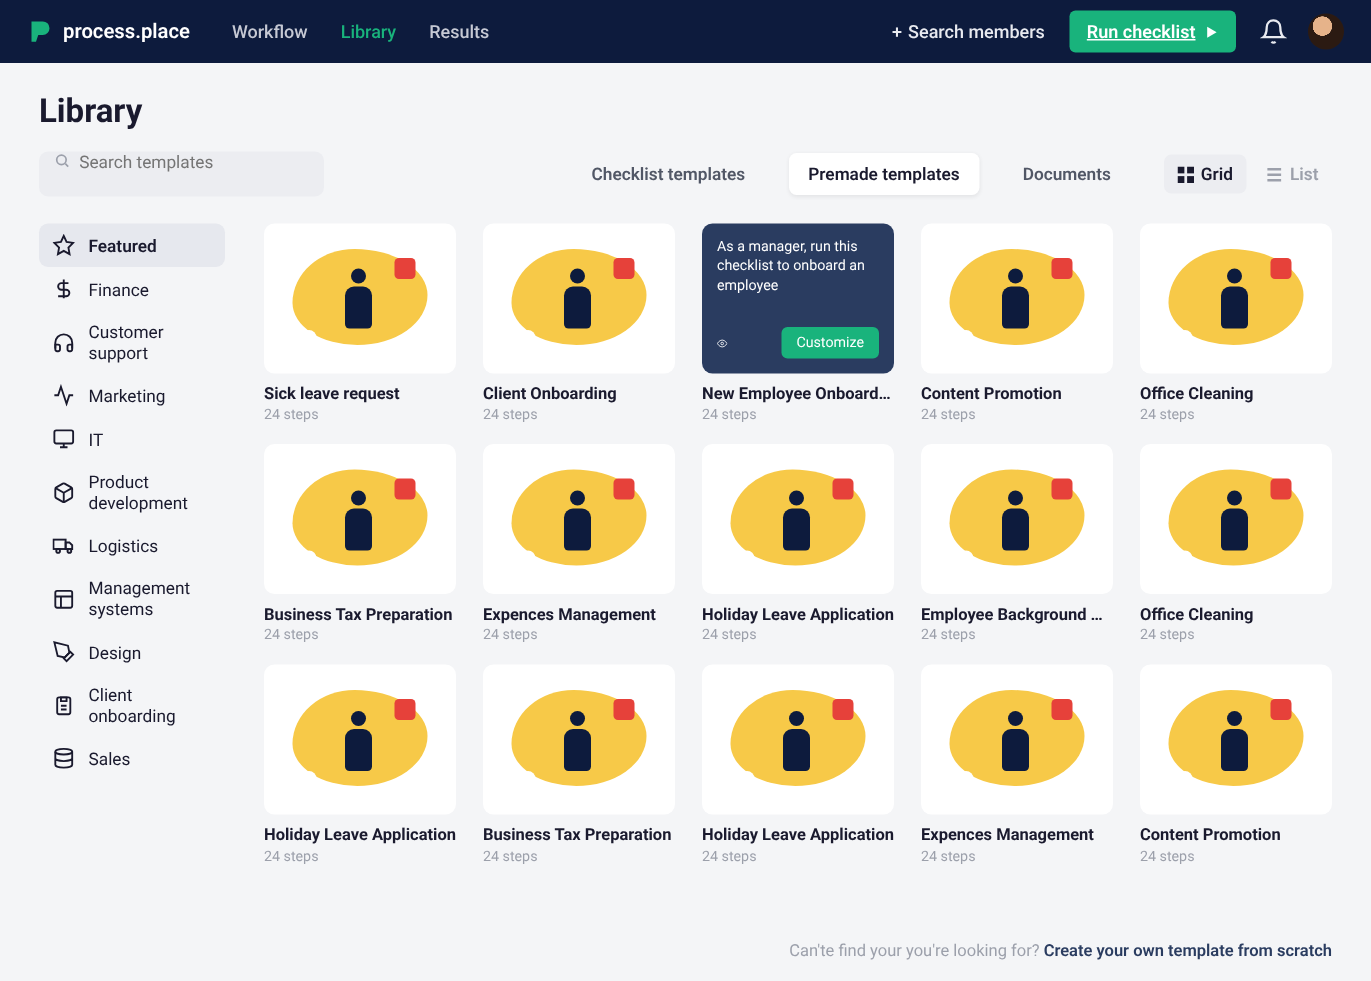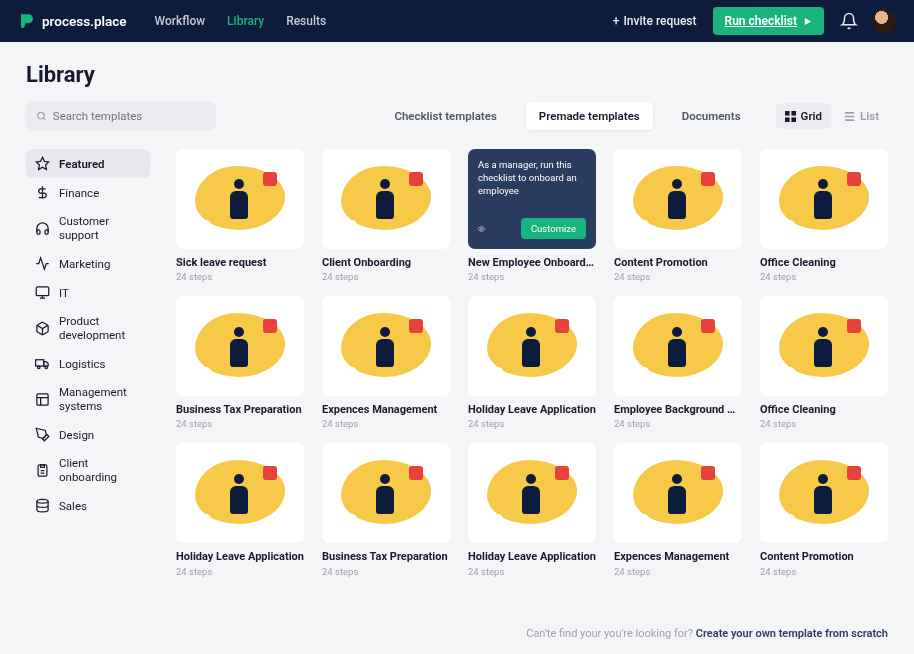--- a/index.html
+++ b/index.html
@@ -15,21 +15,21 @@
 .topbar-spacer { flex: 1; }
 .invite { color: #e8eaf0; font-weight: 500; margin-right: 16px; cursor: pointer; display: flex; align-items: center; gap: 4px; }
 .run-btn { background: #19b37c; color: #fff; border: none; border-radius: 4px; padding: 7px 12px; font-size: 12px; font-weight: 600; cursor: pointer; display: flex; align-items: center; gap: 6px; margin-right: 16px; text-decoration: underline; }
 .bell { width: 18px; height: 18px; margin-right: 14px; cursor: pointer; color: #e8eaf0; }
 .avatar { width: 24px; height: 24px; border-radius: 50%; background: radial-gradient(circle at 40% 35%, #e6b38a 30%, #2b1a12 31%); cursor: pointer; }
 
 
 .page { padding: 20px 26px 0; }
 .page-title { font-size: 22px; font-weight: 700; color: #1a1a2e; margin-bottom: 14px; }
 .toolbar { display: flex; align-items: center; margin-bottom: 18px; }
-.search { background: #ecedf1; border-radius: 6px; height: 30px; width: 190px; display: flex; align-items: center; padding: 0 10px; color: #9ca0ab; font-size: 11.5px; gap: 6px; cursor: text; }
+.search { background: #ecedf1; border-radius: 6px; height: 30px; width: 190px; display: flex; align-items: flex-start; padding: 0 10px; color: #9ca0ab; font-size: 11.5px; gap: 6px; cursor: text; }
 .search input { border: none; background: transparent; outline: none; font-size: 11.5px; color: #333; width: 100%; }
 .toolbar-spacer { flex: 1; }
 .seg { display: flex; align-items: center; gap: 16px; }
 .seg-btn { background: transparent; border: none; color: #515766; font-size: 11.5px; font-weight: 600; padding: 7px 13px; border-radius: 5px; cursor: pointer; }
 .seg-btn.active { background: #fff; box-shadow: 0 1px 3px rgba(0,0,0,0.07); color: #1a1a2e; }
 .view-toggle { display: flex; gap: 4px; margin-left: 22px; }
 .view-btn { display: flex; align-items: center; gap: 5px; font-size: 11.5px; color: #9ca0ab; cursor: pointer; padding: 6px 9px; border-radius: 5px; font-weight: 600; }
 .view-btn.active { background: #ecedf1; color: #1a1a2e; }
 
 
@@ -73,21 +73,21 @@
     <span>process.place</span>
   </div>
   <div class="nav-tabs">
     <span class="nav-tab">Workflow</span>
     <span class="nav-tab active">Library</span>
     <span class="nav-tab">Results</span>
   </div>
   <div class="topbar-spacer"></div>
   <div class="invite">
     <span>+</span>
-    <span>Invite request</span>
+    <span>Search members</span>
   </div>
   <button class="run-btn">
     <span>Run checklist</span>
     <svg width="9" height="9" viewBox="0 0 10 10">
         <path fill="#fff" d="M2 1l7 4-7 4z"></path>
       </svg>
   </button>
   <svg class="bell" viewBox="0 0 24 24" fill="none" stroke="currentColor" stroke-width="2">
       <path d="M18 8a6 6 0 10-12 0c0 7-3 9-3 9h18s-3-2-3-9"></path>
       <path d="M13.7 21a2 2 0 01-3.4 0"></path>

